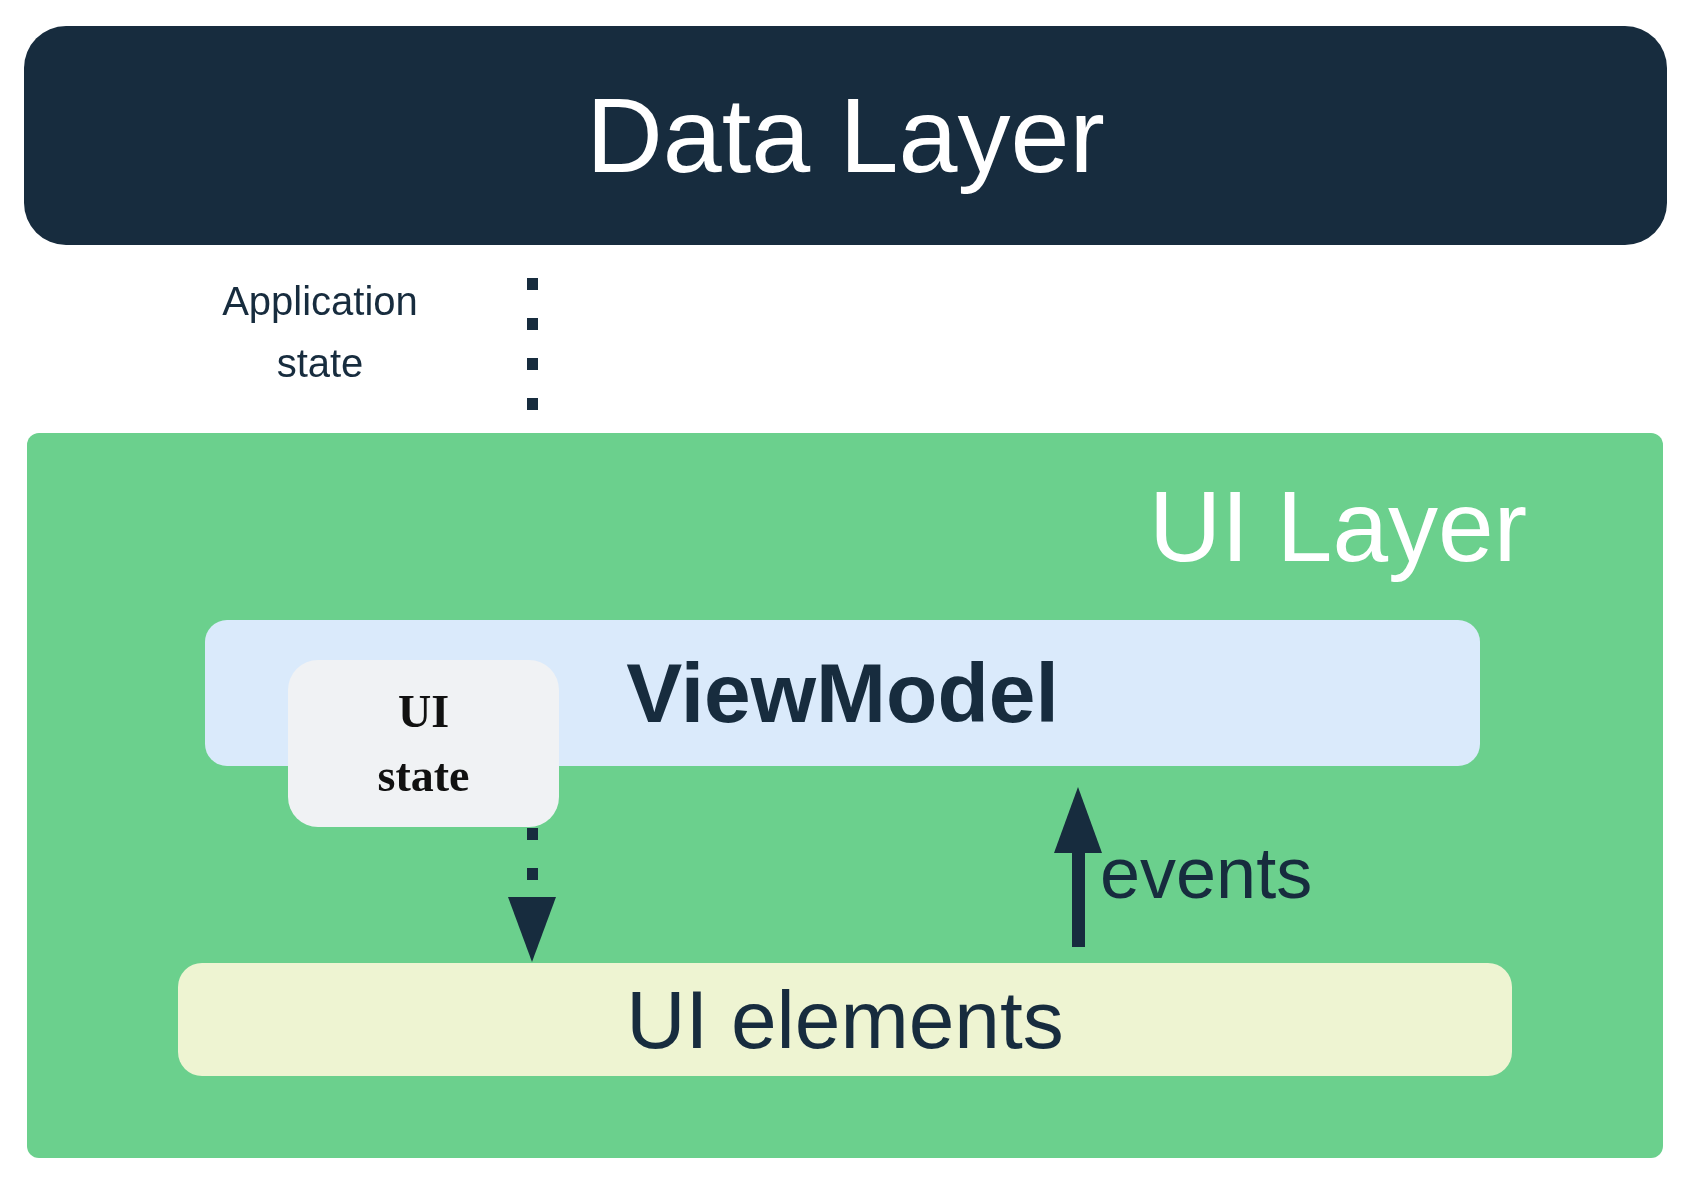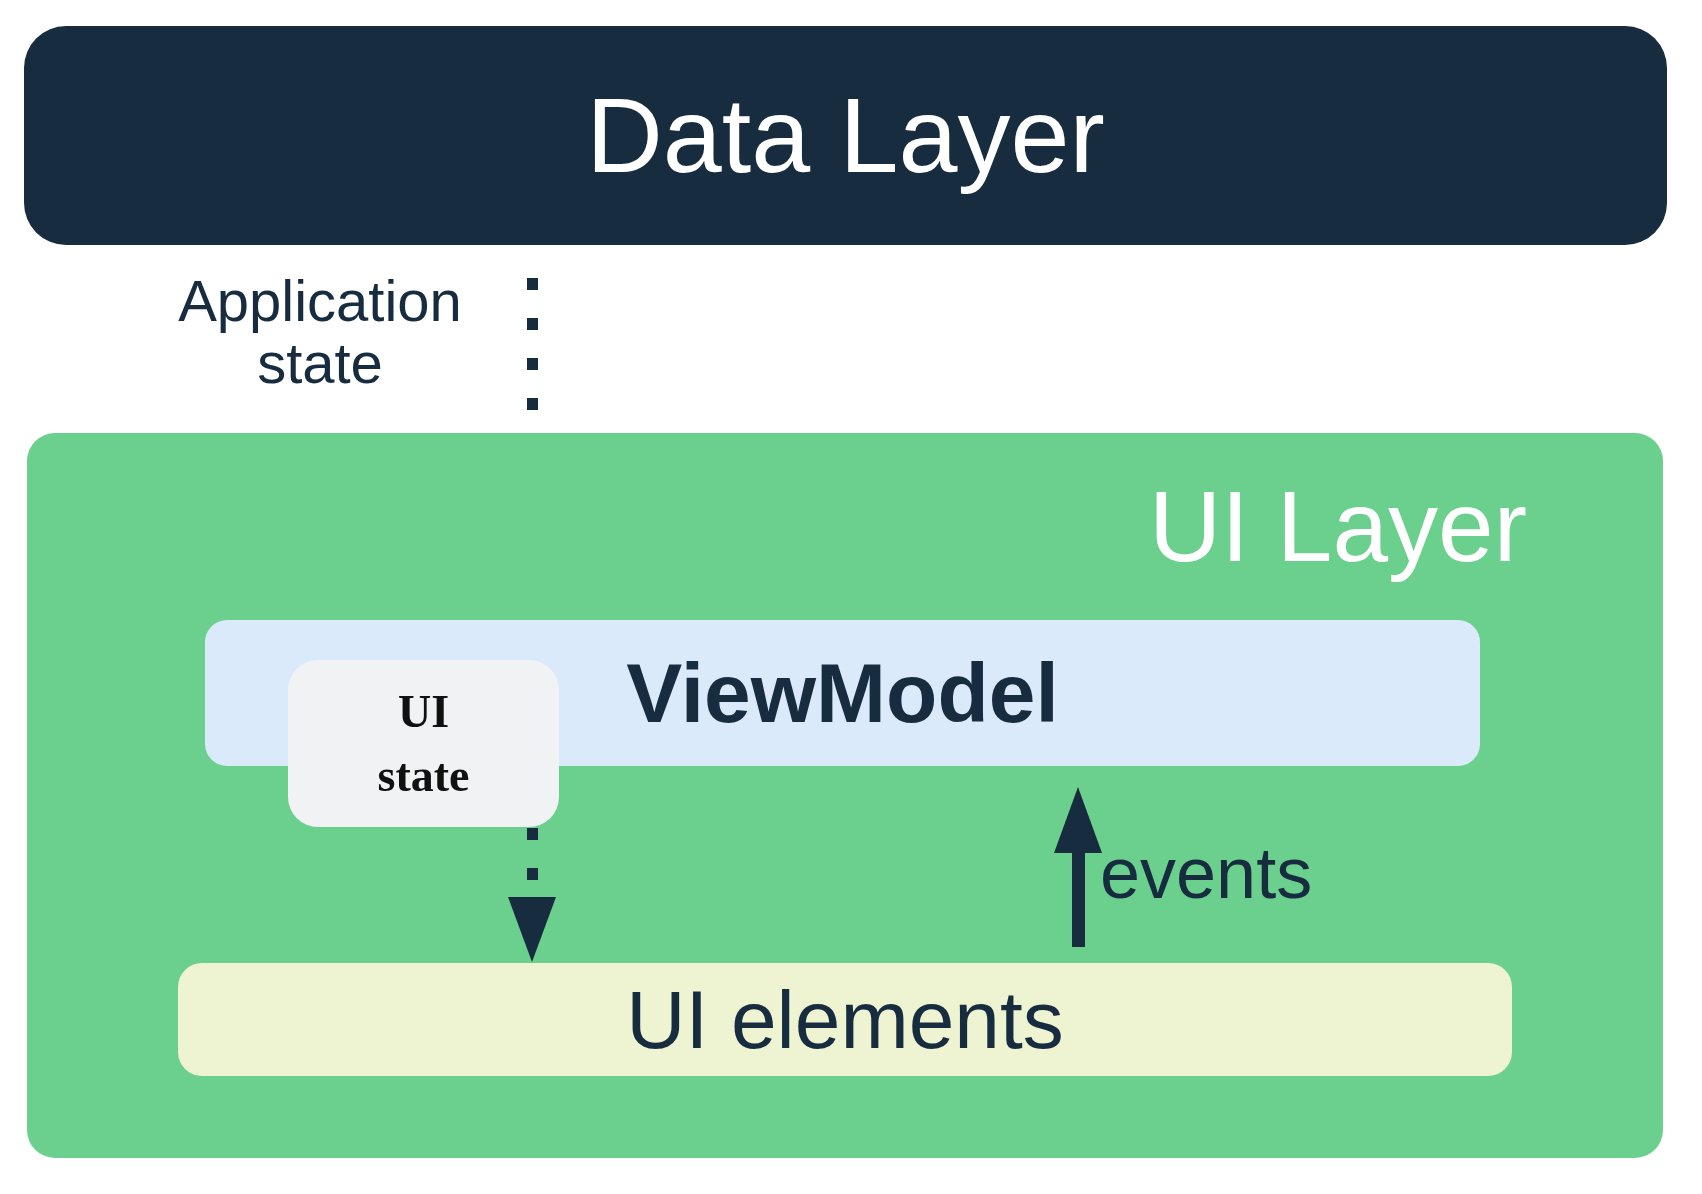--- a/index.html
+++ b/index.html
@@ -15,42 +15,42 @@
   
   .data-layer{
     left:24px; top:26px; width:1643px; height:219px;
     background:var(--navy); border-radius:42px;
     display:flex; align-items:center; justify-content:center;
   }
   .data-layer .title{ color:var(--white); font-size:106px; letter-spacing:0px; }
   
   .app-data{
     left:130px; top:270px; width:380px; text-align:center;
-    color:var(--navy); font-size:58px; line-height:62px;
+    color:var(--navy); font-size:40px; line-height:62px;
   }
   .app-data .line{display:block;}
   
   .dotline{
     width:11px;
     background:repeating-linear-gradient(to bottom, var(--navy) 0 12px, transparent 12px 40px);
   }
   .dot1{ left:527px; top:278px; height:264px; }
   .dot2{ left:527px; top:828px; height:60px; }
   
   .head-down{
     width:0; height:0;
     border-left:24px solid transparent; border-right:24px solid transparent;
     border-top:65px solid var(--navy);
   }
   .head1{ left:508px; top:550px; }
   .head2{ left:508px; top:897px; }
   
   .ui-layer{
     left:27px; top:433px; width:1636px; height:725px;
-    background:var(--green); border-radius:28px;
+    background:var(--green); border-radius:12px;
   }
   .ui-layer-title{
     position:absolute; top:36px; right:136px;
     color:var(--white); font-size:100px;
   }
   
   .viewmodel{
     left:205px; top:620px; width:1275px; height:146px;
     background:var(--light_blue); border-radius:22px;
     display:flex; align-items:center; justify-content:center;font-weight:bold;

